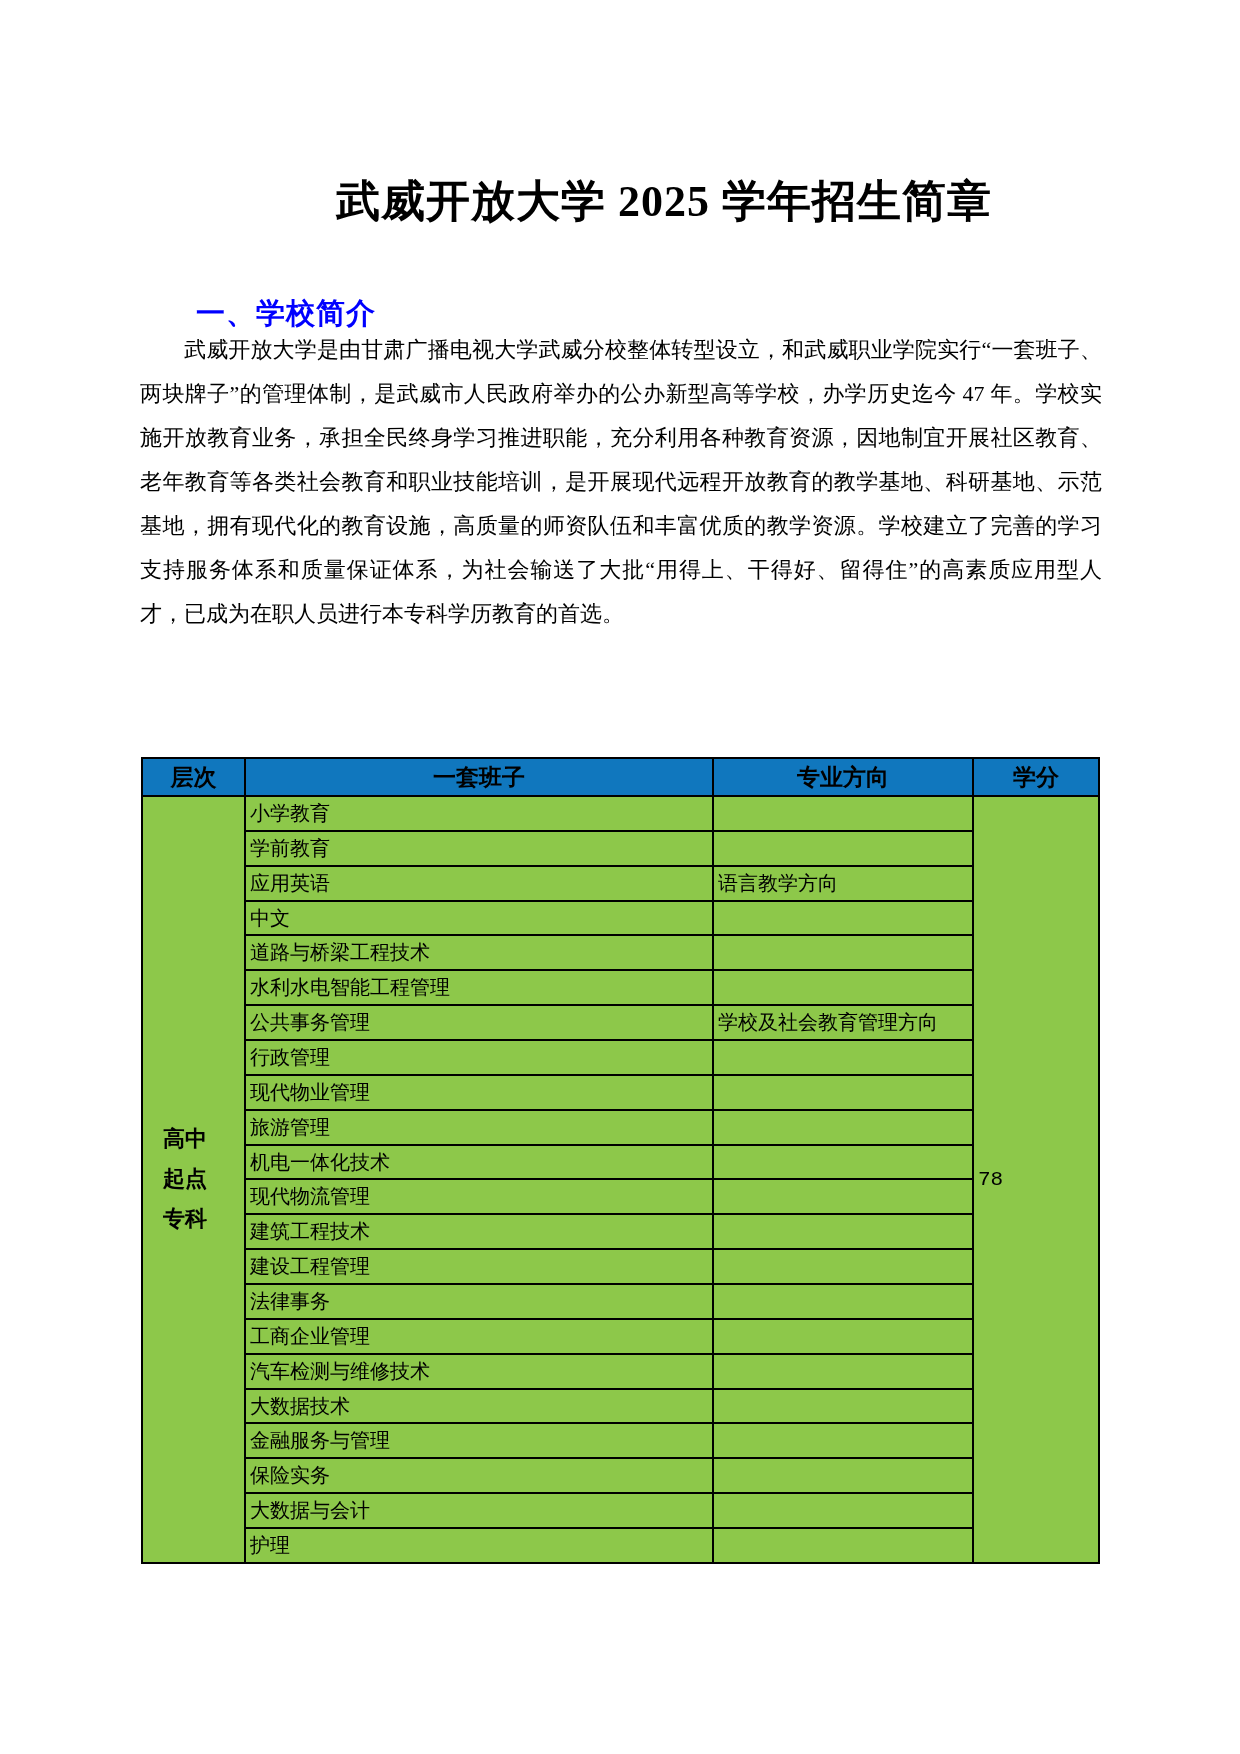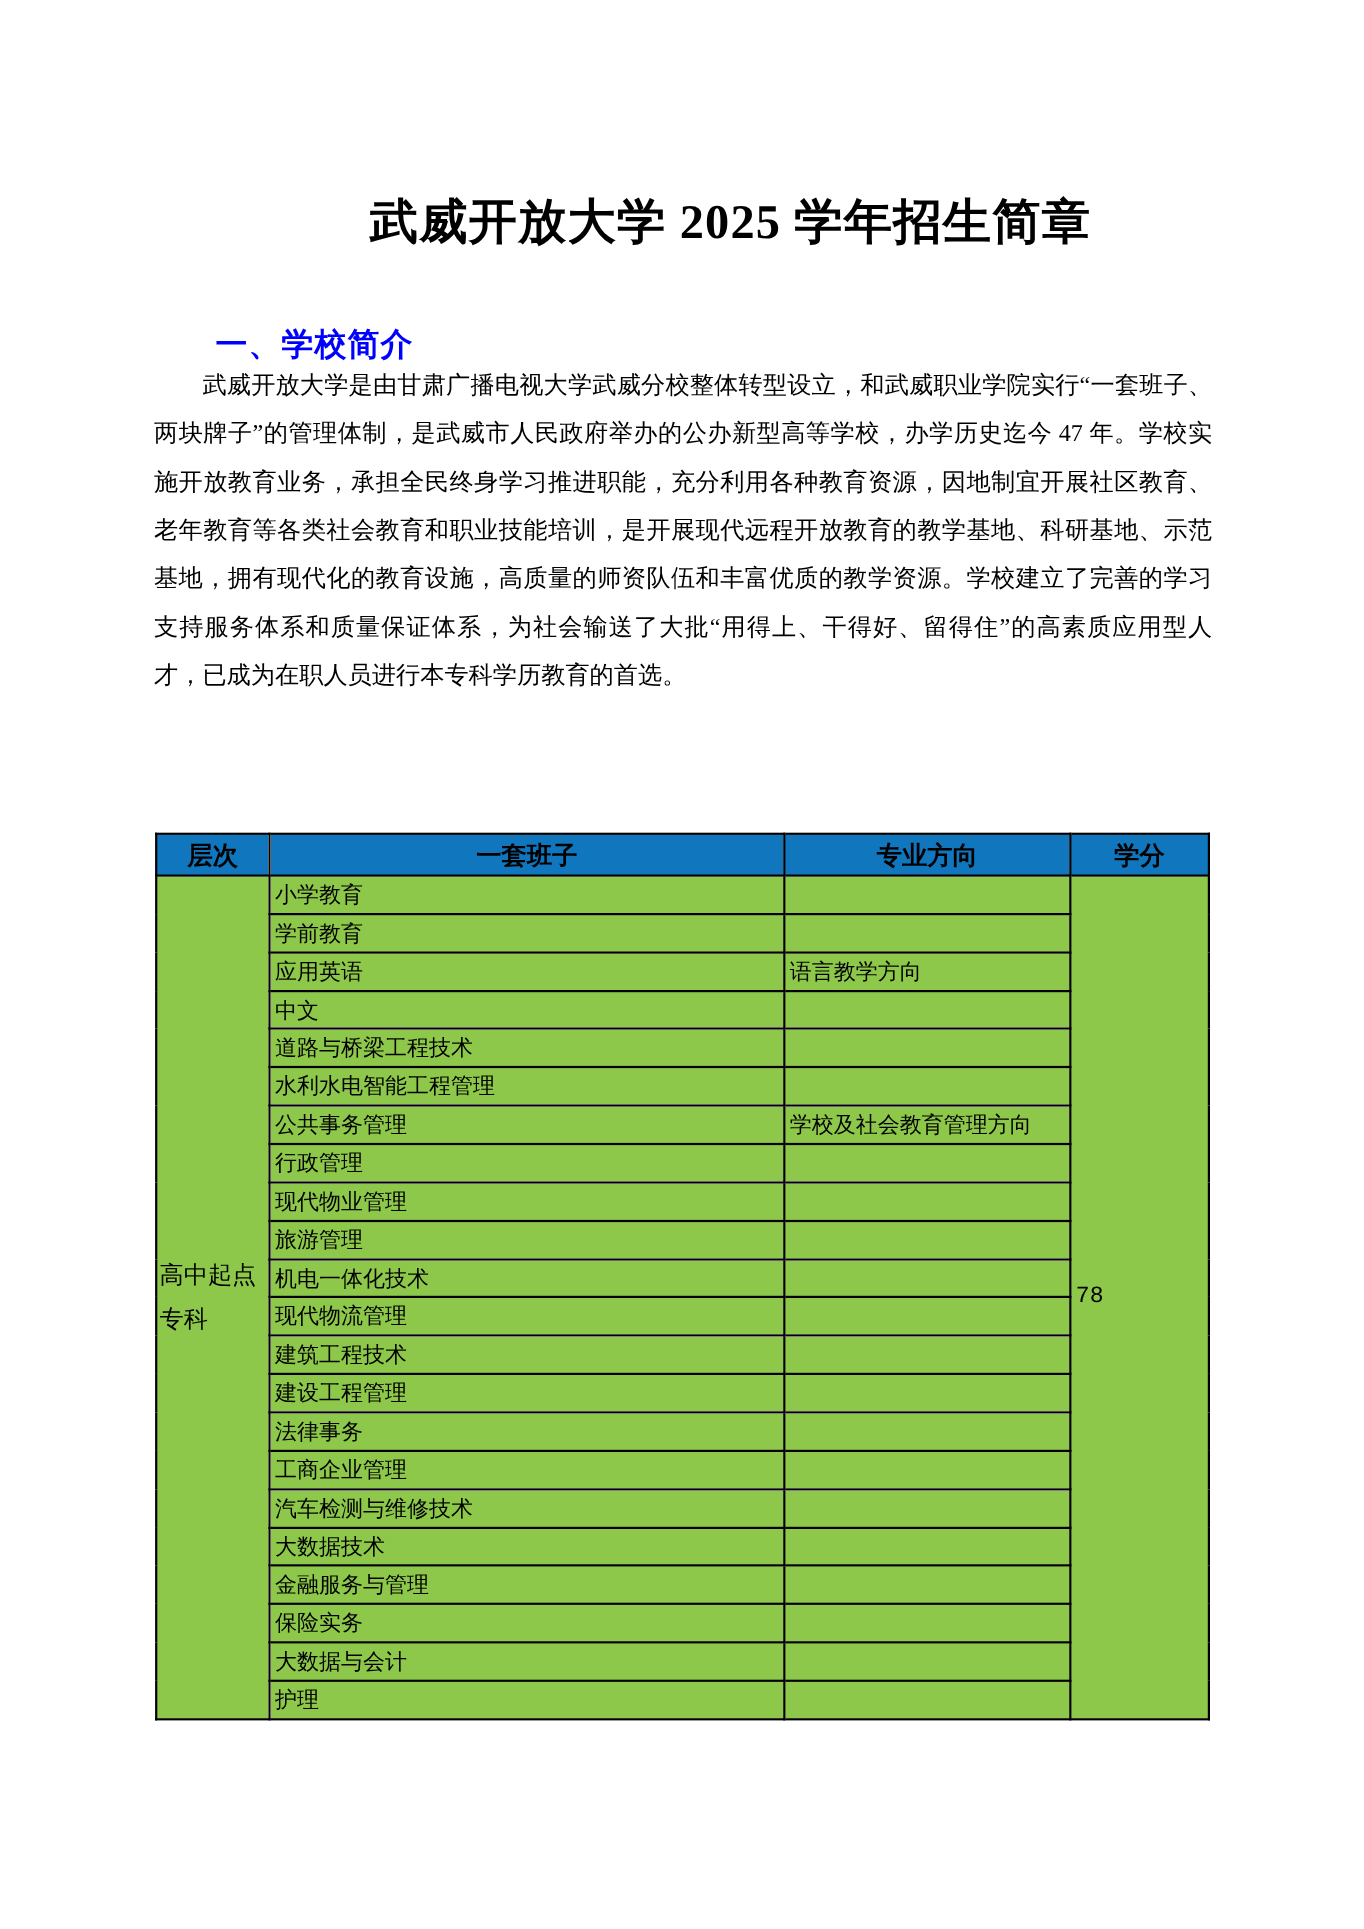--- a/index.html
+++ b/index.html
@@ -51,22 +51,22 @@
     font-weight:bold;font-size:23px;color:#000;
   }
   .majors-table tbody tr{height:34.86px;}
   .majors-table tbody td{
     background:var(--body-bg);
     font-size:20px;
     font-family:"Liberation Serif","DejaVu Serif",serif;
   }
   .majors-table td.level-cell{
     font-family:"Liberation Sans","DejaVu Sans",sans-serif;
-    font-weight:normal;font-size:22px;line-height:40px;
-    padding:0 2px;word-break:break-all;
+    font-weight:bold;font-size:22px;line-height:40px;
+    padding:0 20px;word-break:break-all;
   }
   .majors-table td.credits-cell{
     font-size:21px;
     font-family:Liberation Mono, monospace;
   }
 </style>
 </head>
 <body>
 
 <div class="page">

